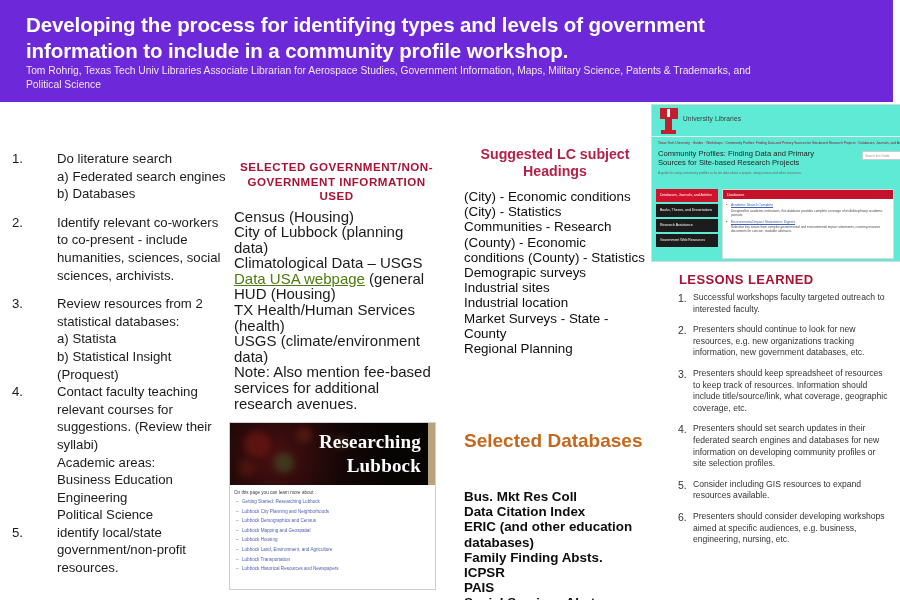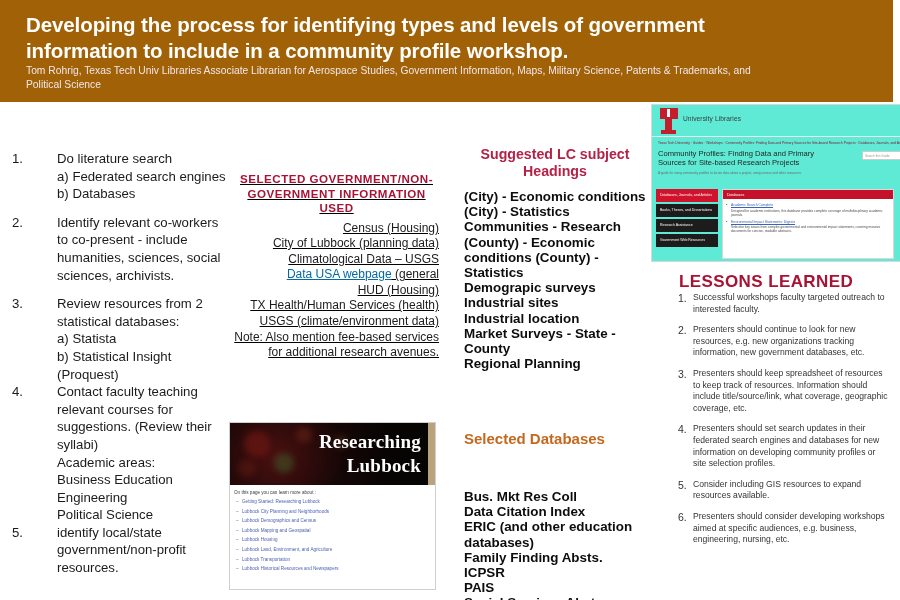--- a/index.html
+++ b/index.html
@@ -7,21 +7,21 @@
     width: 900px; height: 600px;
     background: #ffffff;
     font-family: "Liberation Sans", sans-serif;
     overflow: hidden;
   }
   .poster { position: relative; width: 900px; height: 600px; background: #fff; }
 
   
   .header {
     position: absolute; left: 0; top: 0; width: 893px; height: 102px;
-    background: #a16207;
+    background: #6d28d9;
   }
   .header-title {
     position: absolute; left: 26px; top: 12px; width: 740px;
     color: #ffffff; font-size: 20.5px; font-weight: bold;
     line-height: 26px; letter-spacing: -0.1px;
   }
   .header-sub {
     position: absolute; left: 26px; top: 64px; width: 760px;
     color: #f2e6ea; font-size: 10.3px; line-height: 13.5px;
   }
@@ -33,27 +33,27 @@
     letter-spacing: 0.6px; margin-bottom: 12px;
   }
   .steps { list-style: none; }
   .step { display: flex; font-size: 13.2px; color: #1b1b1b; line-height: 17.6px; }
   .step-num { width: 22px; flex: 0 0 22px; }
   .step-body { flex: 1; margin-left: 23px; }
   .step-sub { display: block; }
   .gap { height: 11px; }
 
   
-  .col2 { position: absolute; left: 234px; top: 172px; width: 205px; text-decoration: underline; }
+  .col2 { position: absolute; left: 234px; top: 160px; width: 205px; }
   .h-gov {
     color: #A81234; font-size: 11.6px; font-weight: bold; text-align: center;
     letter-spacing: 0.5px; line-height: 14.5px; margin-bottom: 5px;
   }
-  .gov-list { font-size: 12px; color: #1b1b1b; line-height: 15.6px; text-align: right; }
-  .gov-list .lnk { color: #0369a1; text-decoration: underline; }
+  .gov-list { font-size: 15px; color: #1b1b1b; line-height: 15.6px; }
+  .gov-list .lnk { color: #4d7c0f; text-decoration: underline; }
 
   
   .lub-shot {
     position: absolute; left: 229px; top: 422px; width: 207px; height: 168px;
     background: #ffffff; border: 1px solid #cfcfcf; overflow: hidden;
   }
   .lub-banner {
     position: relative; width: 207px; height: 62px;
     background: radial-gradient(circle at 22% 55%, #4a1010 0%, #140606 42%, #070404 70%),
                 radial-gradient(circle at 45% 30%, #3a1414 0%, #0a0505 55%),
@@ -83,25 +83,25 @@
   .lub-links li:before {
     content: "–"; position: absolute; left: -6px; color: #4c5fb0;
   }
 
   
   .col3 { position: absolute; left: 464px; top: 146px; width: 182px; }
   .h-lc {
     color: #B42248; font-size: 14.2px; font-weight: bold; text-align: center;
     line-height: 17px; margin-bottom: 9px;
   }
-  .lc-list { font-size: 13.4px; font-weight: bold; color: #0d0d0d; line-height: 15.2px; }
+  .lc-list { font-size: 13.4px; font-weight: normal; color: #0d0d0d; line-height: 15.2px; }
 
   .h-db {
     position: absolute; left: 464px; top: 430px;
-    color: #C4681E; font-size: 15px; font-weight: bold;
+    color: #C4681E; font-size: 19px; font-weight: bold;
   }
   .db-list {
     position: absolute; left: 464px; top: 445px; width: 190px;
     font-size: 13.4px; font-weight: bold; color: #0d0d0d; line-height: 15.2px; margin-top: 44px;
   }
 
   
   .guide {
     position: absolute; left: 651px; top: 104px; width: 276px; height: 158px;
     background: #5eead4; border: 1px solid #d8d8d8; overflow: hidden;
@@ -154,21 +154,21 @@
   .guide-panel-body li { list-style: none; position: relative; margin-bottom: 3px; }
   .guide-panel-body li:before {
     content: "•"; position: absolute; left: -5px; top: -1px; color: #444; font-size: 4px;
   }
   .gp-link { font-size: 3.4px; color: #3b63b5; text-decoration: underline; display: block; }
   .gp-text { font-size: 3.2px; color: #4a4a4a; display: block; margin-top: 1.5px; }
 
   
   .h-lessons {
     position: absolute; left: 679px; top: 272px;
-    color: #A81234; font-size: 17px; font-weight: bold; letter-spacing: .4px;
+    color: #A81234; font-size: 13px; font-weight: bold; letter-spacing: .4px;
   }
   .lessons { position: absolute; left: 678px; top: 292px; width: 212px; }
   .lesson { display: flex; margin-bottom: 9px; }
   .lesson-num {
     width: 15px; flex: 0 0 15px; font-size: 10.5px; color: #333; line-height: 12.2px;
   }
   .lesson-txt { flex: 1; font-size: 8.6px; color: #333333; line-height: 11.6px; }
 </style>
 </head>
 <body>

